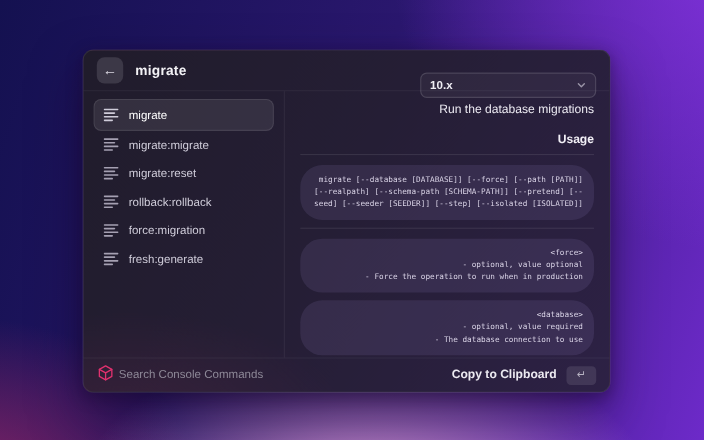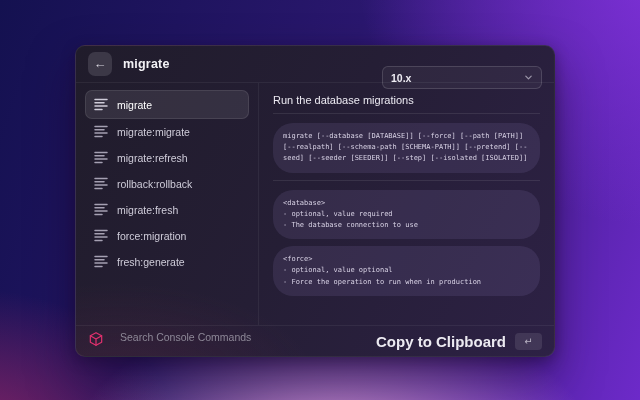--- a/index.html
+++ b/index.html
@@ -33,35 +33,35 @@
   .body{flex:1;display:flex;min-height:0;}
   .side{width:183px;flex:0 0 183px;box-sizing:border-box;padding:8px 10px;
     border-right:1px solid rgba(255,255,255,.06);display:flex;flex-direction:column;gap:1px;overflow:hidden;}
   .sitem{height:25px;flex:0 0 25px;display:flex;align-items:center;gap:9px;border-radius:7px;
     padding:0 8px;cursor:pointer;color:#cfccd9;font-size:10.5px;}
   .sitem.selected{background:rgba(255,255,255,.085);border:1px solid rgba(255,255,255,.09);
     color:#ffffff;margin:-1px;height:27px;flex-basis:27px;}
   .sitem .gly{display:flex;flex:0 0 auto;}
   .gly svg{display:block;}
   
-  .content{flex:1;min-width:0;padding:11px 14px;overflow:hidden;color:#e9e7f0;}
+  .content{flex:1;min-width:0;padding:11px 14px;overflow:hidden;color:#e9e7f0;text-align:right;}
   .desc{font-size:11px;color:#eceaf2;}
   .sechead{font-size:11px;font-weight:700;color:#f1eff6;margin-top:15px;}
   .rule{height:1px;background:rgba(255,255,255,.09);margin:7px 0 9px;}
   .codeblock{background:rgba(200,174,255,.10);border-radius:20px;padding:8px 10px;
     font-family:"DejaVu Sans Mono","Liberation Mono",monospace;font-size:7px;line-height:1.6;
     color:#d9d3e6;white-space:pre-wrap;word-break:break-word;}
   .codeblock + .codeblock{margin-top:7px;}
   
   .ftr{height:30px;flex:0 0 30px;display:flex;align-items:center;padding:0 12px;
     border-top:1px solid rgba(255,255,255,.06);}
-  .brand{display:flex;align-items:flex-start;gap:16px;}
+  .brand{display:flex;align-items:center;gap:4px;}
   .brand .lbl{font-size:10.5px;color:#8d8897;}
   .copy{margin-left:auto;display:flex;align-items:center;gap:9px;cursor:pointer;}
-  .copy .clbl{font-size:15px;font-weight:700;color:#eceaf1;}
+  .copy .clbl{font-size:11px;font-weight:700;color:#eceaf1;}
   .key{min-width:21px;height:17px;border-radius:4px;background:rgba(255,255,255,.10);
     display:flex;align-items:center;justify-content:center;
     color:#b7b2c2;font-size:10px;padding:0 3px;}
 </style>
 </head>
 <body>
 
 <div class="backdrop"></div>
 
 <div class="modal">
@@ -114,47 +114,34 @@
         <span class="gly">
             <svg width="14" height="13" viewBox="0 0 14 13">
               <g stroke="#a5a0b2" stroke-width="1.5" stroke-linecap="round">
                 <line x1="1" y1="1.5" x2="13" y2="1.5"></line>
                 <line x1="1" y1="4.8" x2="10" y2="4.8"></line>
                 <line x1="1" y1="8.1" x2="13" y2="8.1"></line>
                 <line x1="1" y1="11.4" x2="8" y2="11.4"></line>
               </g>
             </svg>
           </span>
-        <span>migrate:refresh</span>
+        <span>migrate:reset</span>
       </div>
       <div class="sitem">
         <span class="gly">
             <svg width="14" height="13" viewBox="0 0 14 13">
               <g stroke="#a5a0b2" stroke-width="1.5" stroke-linecap="round">
                 <line x1="1" y1="1.5" x2="13" y2="1.5"></line>
                 <line x1="1" y1="4.8" x2="10" y2="4.8"></line>
                 <line x1="1" y1="8.1" x2="13" y2="8.1"></line>
                 <line x1="1" y1="11.4" x2="8" y2="11.4"></line>
               </g>
             </svg>
           </span>
         <span>rollback:rollback</span>
-      </div>
-      <div class="sitem">
-        <span class="gly">
-            <svg width="14" height="13" viewBox="0 0 14 13">
-              <g stroke="#a5a0b2" stroke-width="1.5" stroke-linecap="round">
-                <line x1="1" y1="1.5" x2="13" y2="1.5"></line>
-                <line x1="1" y1="4.8" x2="10" y2="4.8"></line>
-                <line x1="1" y1="8.1" x2="13" y2="8.1"></line>
-                <line x1="1" y1="11.4" x2="8" y2="11.4"></line>
-              </g>
-            </svg>
-          </span>
-        <span>migrate:fresh</span>
       </div>
       <div class="sitem">
         <span class="gly">
             <svg width="14" height="13" viewBox="0 0 14 13">
               <g stroke="#a5a0b2" stroke-width="1.5" stroke-linecap="round">
                 <line x1="1" y1="1.5" x2="13" y2="1.5"></line>
                 <line x1="1" y1="4.8" x2="10" y2="4.8"></line>
                 <line x1="1" y1="8.1" x2="13" y2="8.1"></line>
                 <line x1="1" y1="11.4" x2="8" y2="11.4"></line>
               </g>
@@ -173,30 +160,31 @@
               </g>
             </svg>
           </span>
         <span>fresh:generate</span>
       </div>
     </div>
 
     <div class="content">
       <div class="desc">Run the database migrations</div>
 
+      <div class="sechead">Usage</div>
       <div class="rule"></div>
       <div class="codeblock">migrate [--database [DATABASE]] [--force] [--path [PATH]] [--realpath] [--schema-path [SCHEMA-PATH]] [--pretend] [--seed] [--seeder [SEEDER]] [--step] [--isolated [ISOLATED]]</div>
 
       <div class="rule"></div>
+      <div class="codeblock">&lt;force&gt;
+- optional, value optional
+- Force the operation to run when in production</div>
       <div class="codeblock">&lt;database&gt;
 - optional, value required
 - The database connection to use</div>
-      <div class="codeblock">&lt;force&gt;
-- optional, value optional
-- Force the operation to run when in production</div>
     </div>
   </div>
 
   <div class="ftr">
     <div class="brand">
       <span>
         <svg width="16" height="16" viewBox="0 0 24 24" fill="none" stroke="#e0316e" stroke-width="1.8" stroke-linejoin="round" stroke-linecap="round">
           <path d="M12 2.5l8.5 4.7v9.6L12 21.5l-8.5-4.7V7.2L12 2.5z"></path>
           <path d="M3.5 7.2L12 12l8.5-4.8M12 12v9.5"></path>
         </svg>

